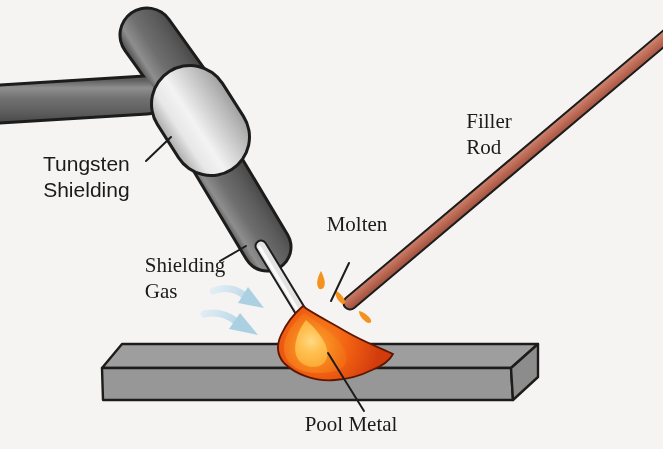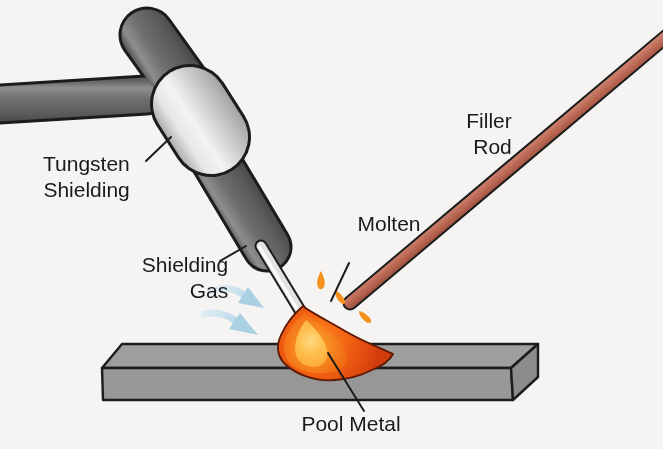--- a/index.html
+++ b/index.html
@@ -16,22 +16,22 @@
     inset: 0;
   }
   .lbl {
     position: absolute;
     color: #1a1a1a;
     font-size: 21px;
     line-height: 26px;
     white-space: nowrap;
     user-select: none;
   }
-  .lbl.center { transform: translateX(-50%); text-align: right; }
-  .lbl.left   { text-align: right; }
+  .lbl.center { transform: translateX(-50%); text-align: left; font-family: Liberation Serif, serif; }
+  .lbl.left   { text-align: center; }
 </style>
 </head>
 <body>
 
 <div class="stage">
 
   <svg class="art" width="663" height="449" viewBox="0 0 663 449" xmlns="http://www.w3.org/2000/svg">
     <defs>
       <linearGradient id="lg-handle" gradientUnits="userSpaceOnUse" x1="0" y1="80" x2="0" y2="124">
         <stop offset="0" stop-color="#5e5e5e"></stop>
@@ -162,21 +162,21 @@
   <div class="lbl left" style="left:43px; top:151px;">
     <div>Tungsten</div>
     <div>Shielding</div>
   </div>
 
   <div class="lbl center" style="left:167px; top:252px;margin-left:18px;">
     <div>Shielding</div>
     <div>Gas</div>
   </div>
 
-  <div class="lbl center" style="left:357px; top:211px;margin-left:32px;">
+  <div class="lbl center" style="left:357px; top:211px;">
     <div>Molten</div>
   </div>
 
   <div class="lbl center" style="left:489px; top:108px;">
     <div>Filler</div>
     <div>Rod</div>
   </div>
 
   <div class="lbl center" style="left:351px; top:411px;">Pool Metal</div>
 

